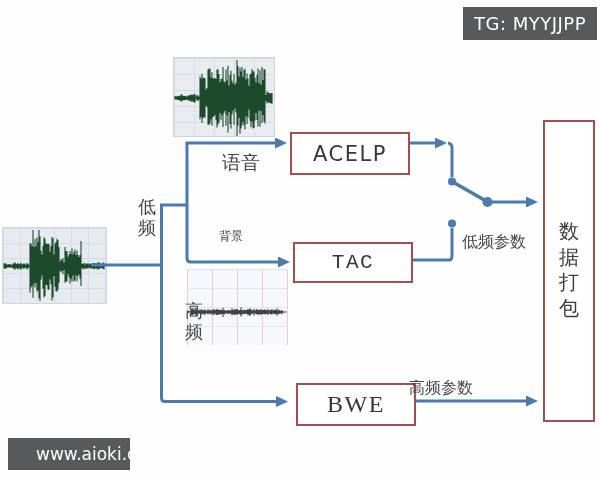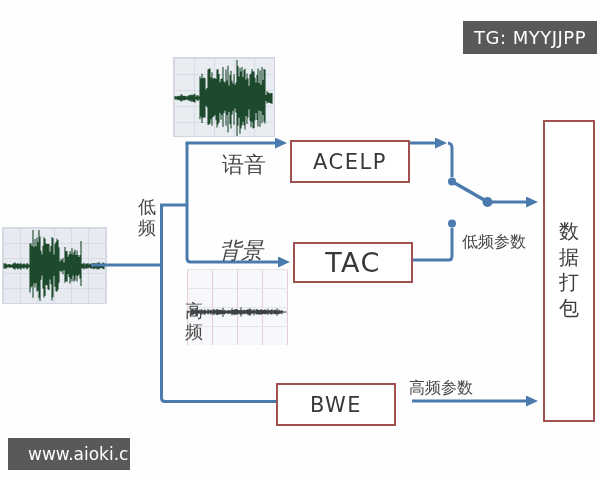--- a/index.html
+++ b/index.html
@@ -28,40 +28,40 @@
   
   #wires{position:absolute;left:0;top:0;z-index:2;}
   .w{fill:none;stroke:var(--blue);stroke-width:3;}
   .sw{stroke-width:3.5;stroke-linecap:round;}
   .arr{marker-end:url(#arr);}
   #wires circle{fill:var(--blue);}
   
   .node{position:absolute;z-index:3;background:#fff;border:2px solid var(--red);
         display:flex;align-items:center;justify-content:center;
         color:#383838;}
-  #acelp{left:290px;top:140px;width:116px;height:39px;font-size:21px;letter-spacing:1.5px;}
-  #tac{left:293px;top:242px;width:116px;height:37px;font-size:27px;letter-spacing:1.5px;}
-  #bwe{left:276px;top:383px;width:116px;height:39px;font-size:21px;letter-spacing:1.5px;}
+  #acelp{left:290px;top:132px;width:116px;height:39px;font-size:21px;letter-spacing:1.5px;}
+  #tac{left:293px;top:242px;width:116px;height:37px;font-size:21px;letter-spacing:1.5px;font-family:Liberation Mono, monospace;}
+  #bwe{left:296px;top:383px;width:116px;height:39px;font-size:24px;letter-spacing:1.5px;font-family:Liberation Serif, serif;}
   #packer{left:543px;top:120px;width:48px;height:298px;font-family:Liberation Mono, monospace;}
   #packer .vtext{width:22px;font-size:20px;line-height:25.5px;color:#3d3d3d;text-align:center;word-break:break-all;}
   
   .lbl{position:absolute;z-index:4;color:#474747;}
   .vlabel{width:20px;font-size:18px;line-height:20.5px;word-break:break-all;text-align:center;}
   #lbl-low{left:137px;top:197px;}
   #lbl-high{left:136px;top:301px;margin-left:48px;}
-  #lbl-speech{left:222px;top:150px;font-size:22px;}
-  #lbl-bg{left:219px;top:236px;font-size:22px;font-style:italic;}
+  #lbl-speech{left:222px;top:150px;font-size:19px;}
+  #lbl-bg{left:219px;top:228px;font-size:12px;}
   #lbl-lowp{left:462px;top:232px;font-size:16px;}
   #lbl-highp{left:389px;top:378px;font-size:16px;margin-left:20px;}
   
   .badge{position:absolute;z-index:5;background:var(--gray);color:#fff;
          display:flex;align-items:center;}
-  #tg-badge{left:463px;top:21px;width:134px;height:33px;justify-content:center;
+  #tg-badge{left:463px;top:7px;width:134px;height:33px;justify-content:center;
             font-size:18px;letter-spacing:0.5px;}
-  #watermark{left:8px;top:438px;width:122px;height:32px;padding-left:20px;
+  #watermark{left:8px;top:438px;width:122px;height:32px;padding-left:28px;
              box-sizing:border-box;font-size:17px;}
 </style>
 </head>
 <body>
 
 <div id="canvas">
 
   <div class="panel" id="p1">
     <svg width="100" height="78" viewBox="0 0 100 78">
         <path d="M1,38.1V41.6M2,38.6V41.5M3,38.3V41.5M4,37.7V42.3M5,38.3V41.9M6,37.7V42.4M7,36.5V43.4M8,36.6V43.3M9,37.9V42.1M10,37.7V42.4M11,37.9V42.1M12,38.3V41.9M13,38.5V41.2M14,37.4V42.5M15,37.5V42.8M16,37.1V42.4M17,36.6V43.9M18,37.3V42.7M19,36.6V43.9M20,36.4V44.0M21,35.7V44.8M22,38.6V41.2M23,37.3V42.5M24,37.2V42.9M25,38.5V41.4M26,18.6V61.2M27,20.5V58.7M28,15.8V65.0M29,20.2V60.2M30,19.6V59.0M31,20.3V59.7M32,31.6V47.8M33,30.0V49.2M34,11.4V66.8M35,10.7V66.7M36,10.5V65.4M37,19.2V61.2M38,14.3V67.7M39,20.5V59.0M40,20.3V58.6M41,19.9V56.9M42,21.0V62.3M43,11.4V69.6M44,11.2V66.4M45,15.9V64.6M46,24.3V54.9M47,21.1V61.8M48,20.6V56.9M49,9.0V68.9M50,23.3V55.0M51,24.6V52.8M52,11.4V67.8M53,22.4V56.9M54,7.8V74.6M55,27.6V54.0M56,17.0V65.9M57,12.7V70.5M58,22.7V56.4M59,25.5V52.7M60,16.3V66.7M61,26.8V50.6M62,24.6V54.6M63,2.1V80.0M64,8.1V67.7M65,18.4V59.8M66,9.8V75.8M67,13.5V70.5M68,9.1V67.6M69,19.1V63.8M70,12.1V67.2M71,10.8V71.5M72,21.6V57.9M73,15.6V66.1M74,20.5V59.6M75,27.8V51.6M76,16.4V62.7M77,15.6V69.2M78,10.9V63.8M79,13.3V70.4M80,13.5V70.1M81,19.7V62.4M82,24.4V55.1M83,17.1V62.0M84,10.4V68.6M85,25.0V52.6M86,12.2V68.8M87,26.8V53.2M88,9.1V65.0M89,22.0V57.0M90,11.0V63.6M91,11.6V65.5M92,37.0V43.1M93,33.3V45.5M94,34.6V44.3M95,34.7V44.7M96,35.8V44.9M97,35.0V45.6M98,35.0V45.7" stroke="#1d4a2c" stroke-width="1.1" fill="none"></path>

